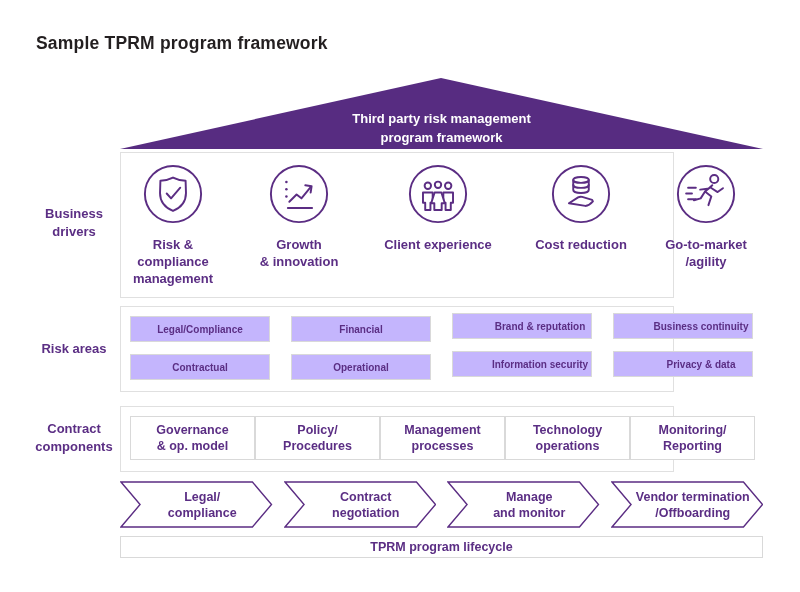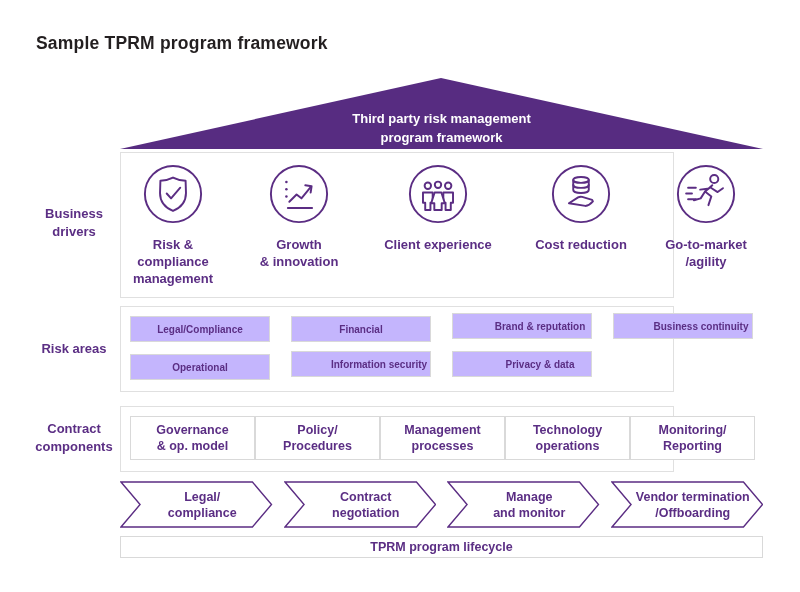--- a/index.html
+++ b/index.html
@@ -151,20 +151,21 @@
     </div>
 
   </div>
 
   <div class="panel risks"></div>
   <div class="risk-grid">
     <div class="risk-box">Legal/Compliance</div>
     <div class="risk-box">Financial</div>
     <div class="risk-box raised">Brand &amp; reputation</div>
     <div class="risk-box raised">Business continuity</div>
+    <div class="risk-box">Contractual</div>
     <div class="risk-box">Operational</div>
     <div class="risk-box raised">Information security</div>
     <div class="risk-box raised">Privacy &amp; data</div>
   </div>
 
   <div class="panel components"></div>
   <div class="comp-row">
     <div class="comp-box">Governance
 &amp; op. model</div>
     <div class="comp-box">Policy/

